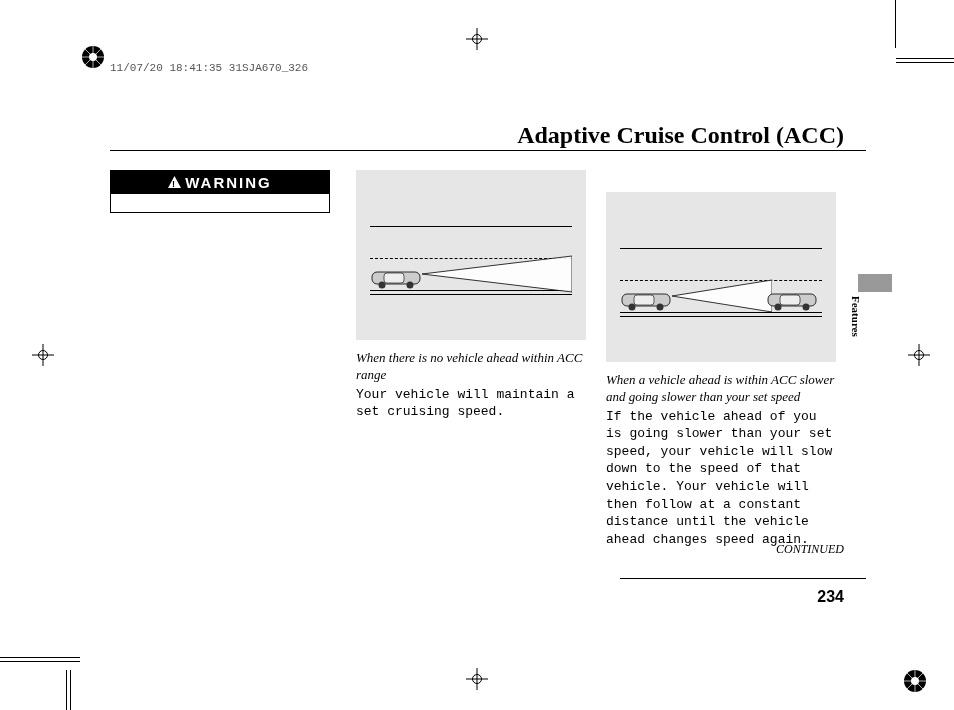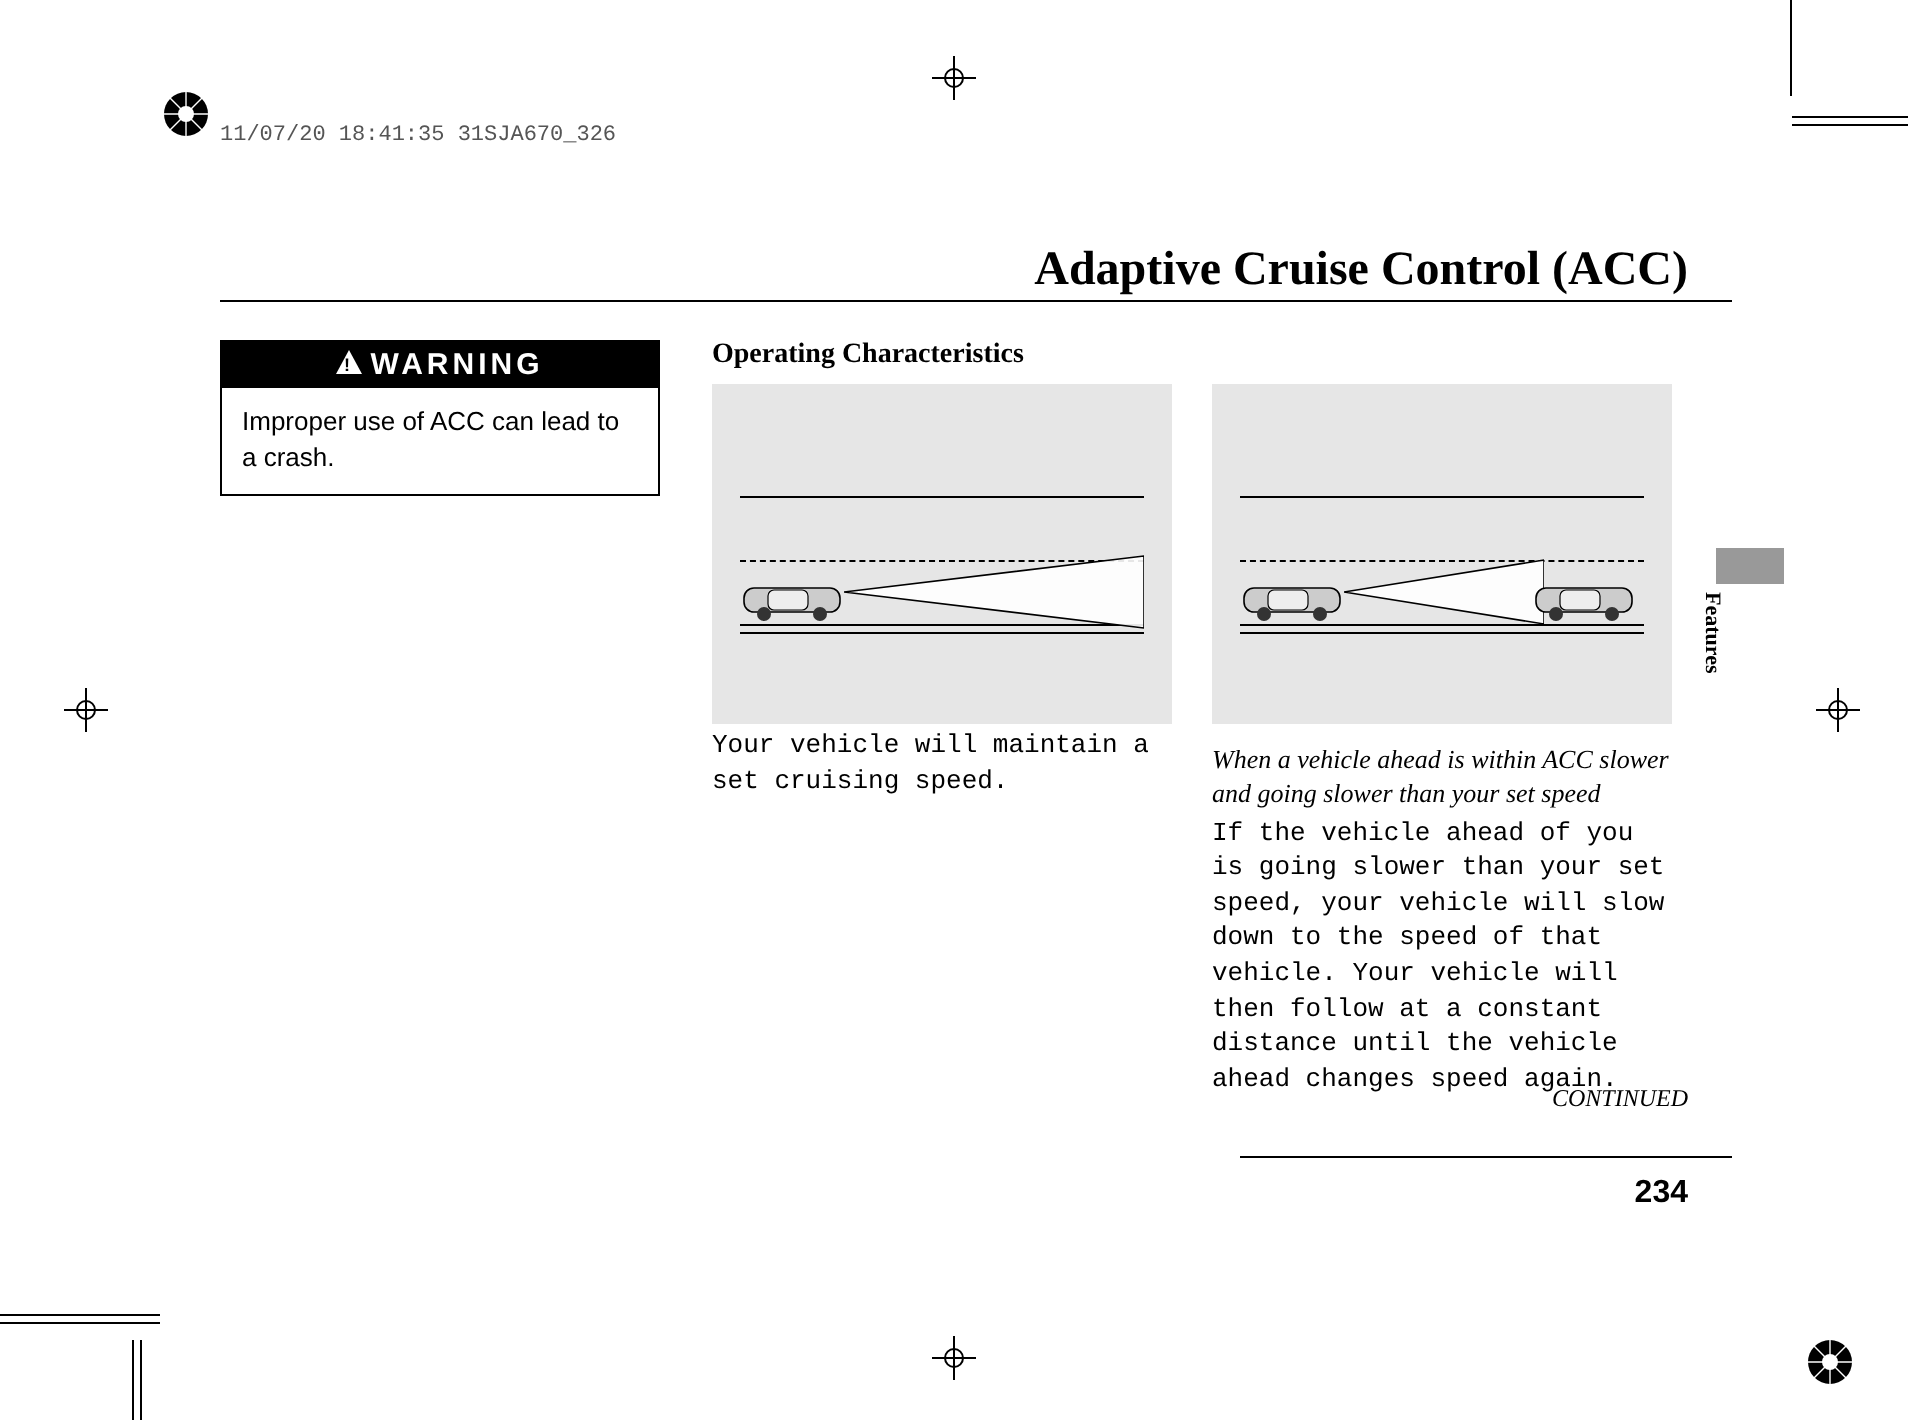--- a/index.html
+++ b/index.html
@@ -214,44 +214,43 @@
       <div class="warning-header">
         <span>
           <svg width="13" height="12" viewBox="0 0 13 12">
               <polygon points="6.5,0 13,12 0,12" fill="#fff"></polygon>
               <text x="6.5" y="10.5" text-anchor="middle" font-size="9" font-family="Arial" font-weight="bold" fill="#000">!</text>
             </svg>
         </span>
         <span>WARNING</span>
       </div>
       <div class="warning-body">
-        <p>Improper use of ACC can lead to a crash.</p>
       </div>
     </div>
   </div>
 
   <div class="col col2">
-    <div class="section-heading">Operating Characteristics</div>
     <div class="diagram">
       <div class="road-top-solid"></div>
       <div class="road-dash"></div>
       <div class="road-line solid1"></div>
       <div class="road-line solid2"></div>
       <svg style="position:absolute; left:66px; top:84px;" width="150" height="40">
         <polygon points="0,20 150,2 150,38" fill="rgba(255,255,255,0.9)" stroke="#000" stroke-width="0.8"></polygon>
       </svg>
       <div class="car left">
         <svg viewBox="0 0 56 24">
             <rect x="2" y="6" width="48" height="12" rx="5" fill="#ccc" stroke="#000" stroke-width="0.8"></rect>
             <rect x="14" y="7" width="20" height="10" rx="3" fill="#eee" stroke="#000" stroke-width="0.6"></rect>
             <circle cx="12" cy="19" r="3.5" fill="#333"></circle>
             <circle cx="40" cy="19" r="3.5" fill="#333"></circle>
           </svg>
       </div>
     </div>
+    <div class="caption-italic">When there is no vehicle ahead within ACC range</div>
     <div class="caption-body">Your vehicle will maintain a set cruising speed.</div>
   </div>
 
   <div class="col col3">
     <div style="height:22px"></div>
     <div class="diagram">
       <div class="road-top-solid"></div>
       <div class="road-dash"></div>
       <div class="road-line solid1"></div>
       <div class="road-line solid2"></div>

